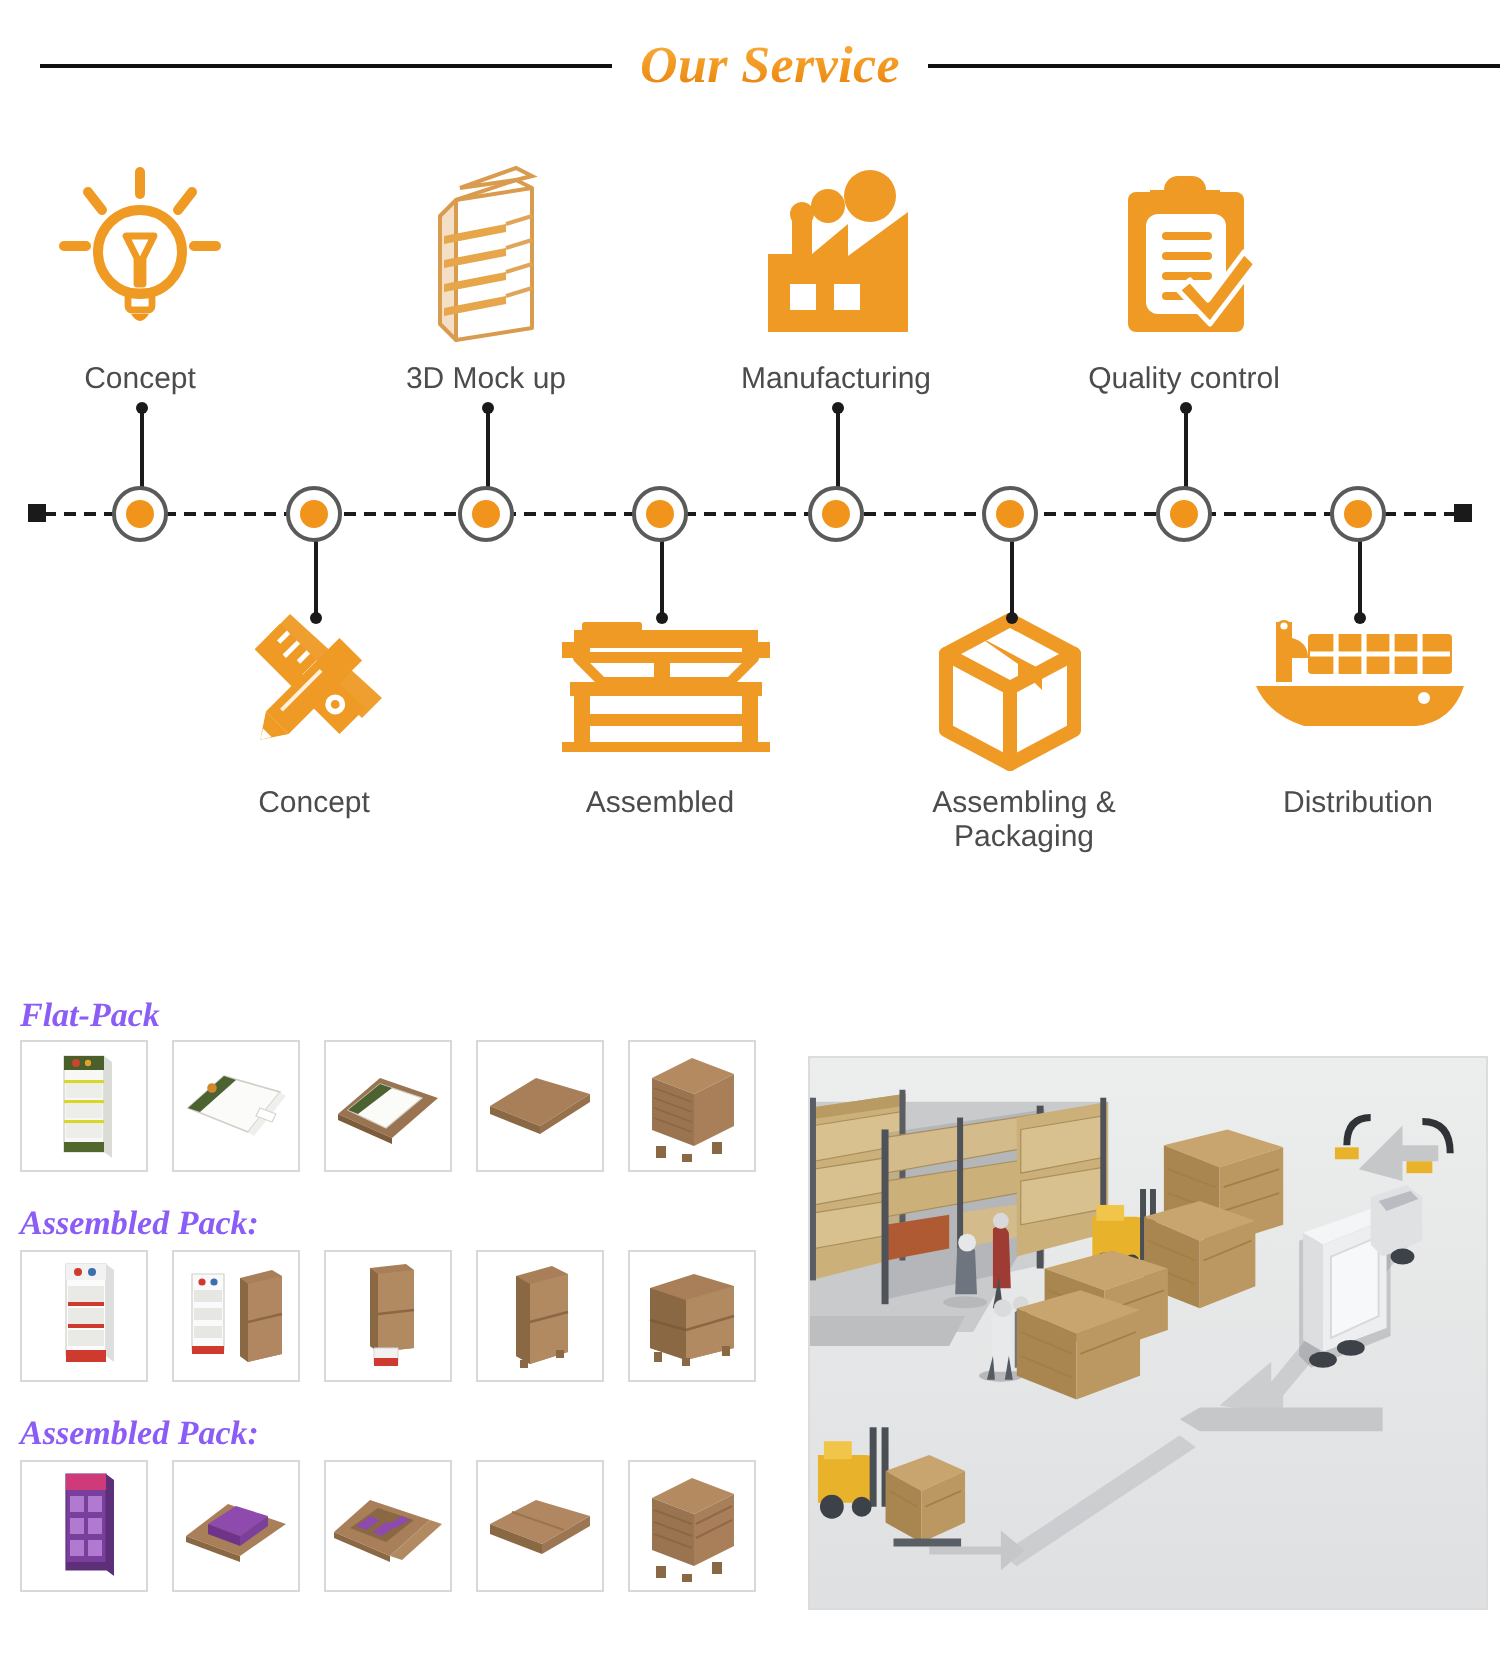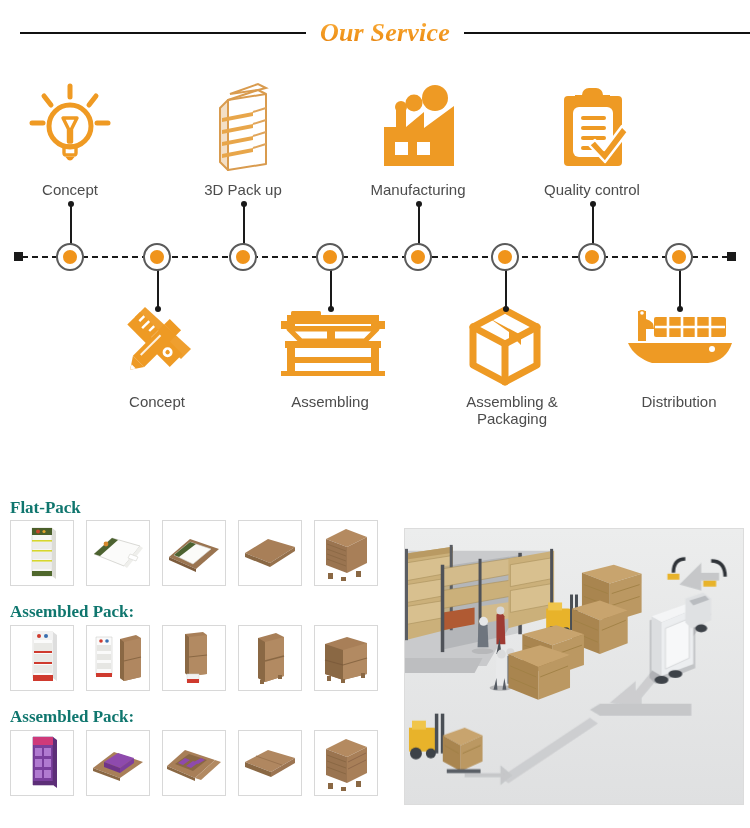--- a/index.html
+++ b/index.html
@@ -68,22 +68,22 @@
 
   .ico{position:absolute;width:110px;margin-left:-55px;text-align:center;}
   .ico.top{top:82px;height:92px;}
   .ico.bot{top:305px;height:82px;}
   .ico svg{display:block;margin:0 auto;}
 
   
   .ps{position:absolute;left:0;top:498px;width:750px;height:330px;}
   .rowlabel{
     position:absolute;left:10px;
-    font-family:"Liberation Serif", serif;font-weight:bold;
-    font-size:17px;color:#0f766e;
+    font-family:"Liberation Serif", serif;font-weight:bold;font-style:italic;
+    font-size:17px;color:#8b5cf6;
   }
   .thumbrow{position:absolute;left:10px;display:flex;gap:12px;}
   .thumb{
     width:64px;height:66px;background:#fff;border:1px solid #d8d8d8;
     box-sizing:border-box;display:flex;align-items:center;justify-content:center;
     overflow:hidden;
   }
   .thumb svg{display:block;}
 
   .photo{
@@ -308,26 +308,26 @@
           <line x1="72" y1="12" x2="72" y2="32"></line>
           <line x1="86" y1="12" x2="86" y2="32"></line>
           <line x1="31" y1="22" x2="101" y2="22"></line>
         </g>
         <circle cx="88" cy="44" r="3" fill="#fff"></circle>
         <circle cx="18" cy="8" r="1.8" fill="#fff"></circle>
       </svg>
     </div>
 
     <div class="label top" style="left:70px">Concept</div>
-    <div class="label top" style="left:243px">3D Pack up</div>
+    <div class="label top" style="left:243px">3D Mock up</div>
     <div class="label top" style="left:592px">Quality control</div>
     <div class="label top" style="left:418px">Manufacturing</div>
 
     <div class="label bot" style="left:157px">Concept</div>
-    <div class="label bot" style="left:330px">Assembling</div>
+    <div class="label bot" style="left:330px">Assembled</div>
     <div class="label bot" style="left:512px;width:120px;margin-left:-60px">Assembling &amp; Packaging</div>
     <div class="label bot" style="left:679px">Distribution</div>
   </div>
 
 
   <div class="ps">
 
     <div class="rowlabel" style="top:0px">Flat-Pack</div>
     <div class="thumbrow" style="top:22px">
       <div class="thumb">

